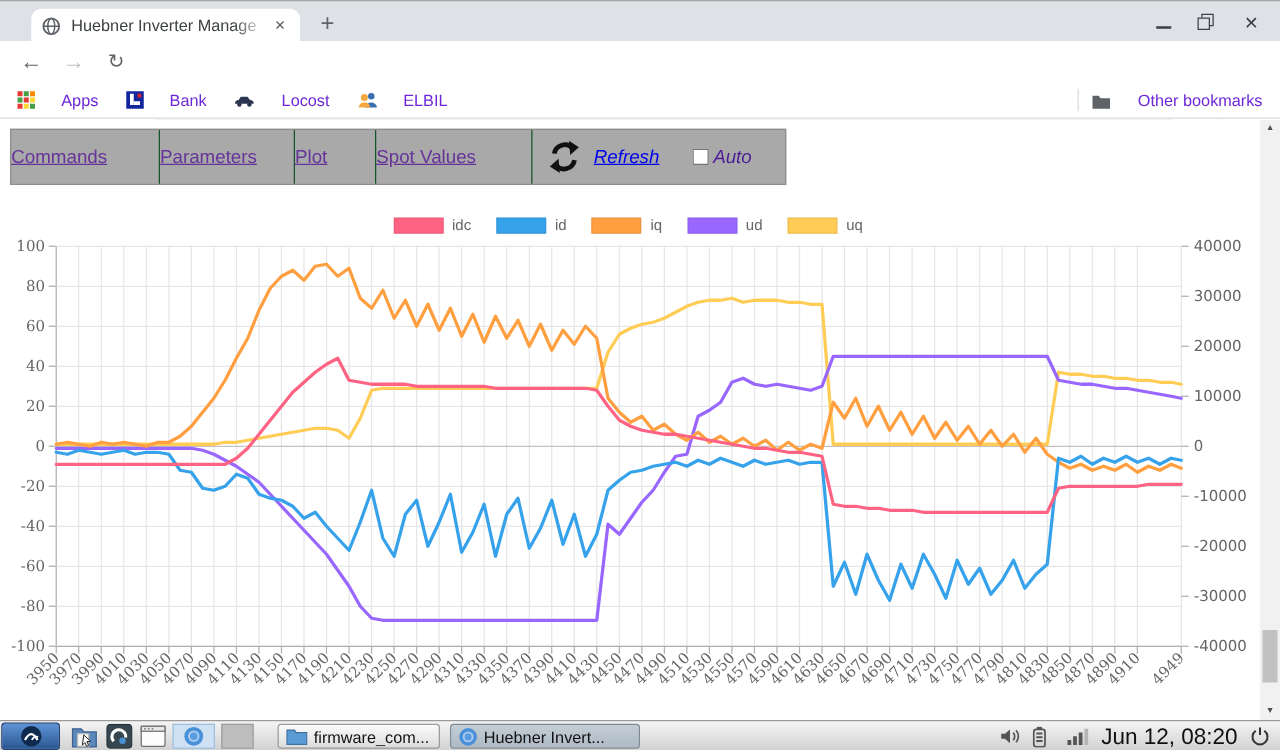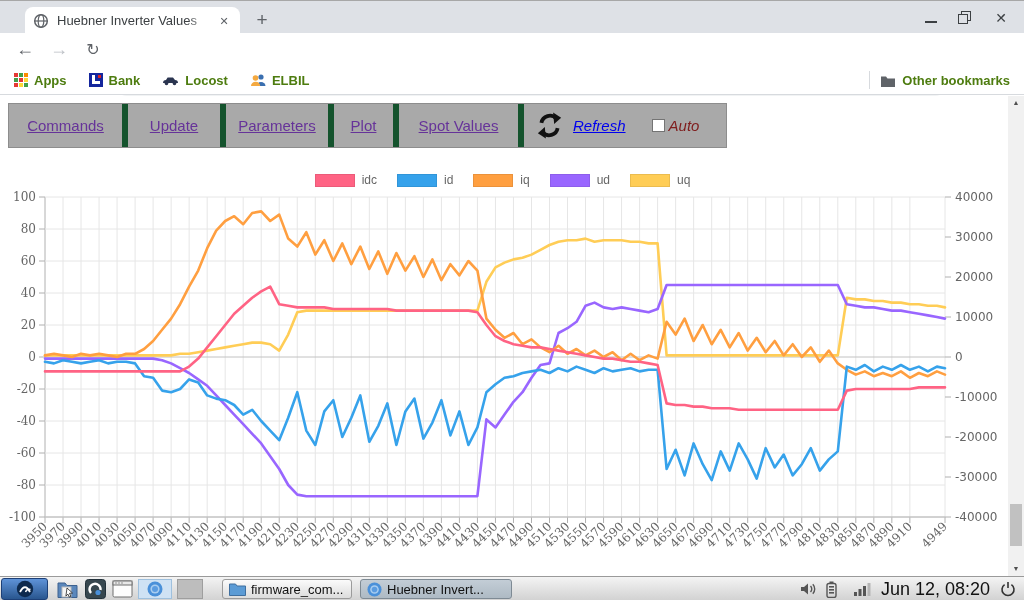--- a/index.html
+++ b/index.html
@@ -28,41 +28,41 @@
   .ob-sec { font-size:13px; color:#5f6368; margin:0 8px 0 6px; }
   .ob-sep { width:1px; height:16px; background:#c8cbce; margin-right:10px; }
   .ob-url { font-size:14px; color:#202124; flex:1; }
   .ob-star { font-size:15px; color:#5f6368; }
   .avatar { position:absolute; right:36px; top:37px; width:26px; height:26px; }
   .menu3 { position:absolute; right:8px; top:37px; width:18px; height:26px; font-size:16px; color:#5f6368; text-align:center; line-height:26px; font-weight:bold; }
 
   
   .bookbar { position:absolute; left:0; top:66px; width:1024px; height:29px; background:#fff; border-bottom:1px solid #d7dade; display:flex; align-items:center; }
   .bm { display:flex; align-items:center; margin-left:14px; }
-  .bm-label { font-size:13px; color:#4d7c0f; margin-left:6px;font-weight:bold; }
+  .bm-label { font-size:13px; color:#6d28d9; margin-left:21px; }
   .apps-grid { width:14px; height:14px; display:grid; grid-template-columns:repeat(3,4px); grid-template-rows:repeat(3,4px); gap:1px; }
   .apps-grid i { width:4px; height:4px; }
   .bank-ic { width:14px; height:14px; background:#14269d; position:relative; }
   .bank-ic i { position:absolute; left:3px; top:2px; width:3px; height:9px; background:#fff; }
   .bank-ic em { position:absolute; left:6px; top:8px; width:5px; height:3px; background:#fff; }
   .bank-ic u { position:absolute; right:2px; top:2px; width:3px; height:3px; background:#d22; }
   .spacer { flex:1; }
   .bm-div { width:1px; height:18px; background:#d7dade; margin-right:10px; }
   .other-bm { display:flex; align-items:flex-end; margin-right:14px; }
 
   
   .page { position:absolute; left:0; top:96px; width:1008px; height:480px; background:#fff; }
   .sitenav { position:absolute; left:8px; top:7px; height:45px; display:flex; background:#a9a9a9; border:1px solid #8d8d8d; }
-  .sn-cell { border-right:6px solid #14532d; display:flex; align-items:center; justify-content:center; }
+  .sn-cell { border-right:1px solid #14532d; display:flex; align-items:center; justify-content:flex-start; }
   .sn-cell:last-child { border-right:none;font-style:italic; }
   .sn-cell a { font-size:15px; color:#663399; text-decoration:underline; }
   .sn-last { padding:0 12px; justify-content:flex-start; }
   .sn-last a { color:#0000ee; margin-left:10px; }
   .checkbox { width:13px; height:13px; background:#fff; border:1px solid #747474; margin-left:26px; }
-  .auto-lab { font-size:15px; color:#7f1d1d; margin-left:4px; }
+  .auto-lab { font-size:15px; color:#4c1d95; margin-left:4px; }
 
   .chart-wrap { position:absolute; left:0; top:64px; width:1008px; height:416px; }
   .legend { position:absolute; left:0; top:13px; width:1005px; display:flex; justify-content:center; align-items:center; }
   .lg-item { display:flex; align-items:center; margin:0 10px; }
   .lg-swatch { width:40px; height:13px; border:1px solid rgba(0,0,0,0.08); }
   .lg-label { font-size:12px; color:#666; margin-left:7px; }
   #chart-svg { position:absolute; left:0; top:0; }
 
   
   .scrollbar { position:absolute; right:0; top:96px; width:16px; height:480px; background:#f1f1f1; }
@@ -85,21 +85,21 @@
 
 <div id="root">
 
   <div class="tabstrip">
     <div class="tab">
       <svg width="16" height="16" viewBox="0 0 16 16">
         <circle cx="8" cy="8" r="6.3" fill="none" stroke="#5f6368" stroke-width="1.5"></circle>
         <ellipse cx="8" cy="8" rx="2.8" ry="6.3" fill="none" stroke="#5f6368" stroke-width="1.2"></ellipse>
         <line x1="1.7" y1="8" x2="14.3" y2="8" stroke="#5f6368" stroke-width="1.2"></line>
       </svg>
-      <span class="tab-title">Huebner Inverter Values</span>
+      <span class="tab-title">Huebner Inverter Manage</span>
       <span class="tab-close">✕</span>
     </div>
     <div class="newtab">+</div>
     <div class="wctrl wc-min">
         <span class="bar"></span>
       </div>
     <div class="wctrl wc-rest">
       <span class="rest-a"></span>
         <span class="rest-b"></span>
     </div>
@@ -179,23 +179,20 @@
       </svg>
       <span class="bm-label">Other bookmarks</span>
     </div>
   </div>
 
   <div class="page">
 
     <div class="sitenav">
       <div class="sn-cell" style="width:119px">
           <a href="#">Commands</a>
-        </div>
-      <div class="sn-cell" style="width:98px">
-          <a href="#">Update</a>
         </div>
       <div class="sn-cell" style="width:108px">
           <a href="#">Parameters</a>
         </div>
       <div class="sn-cell" style="width:65px">
           <a href="#">Plot</a>
         </div>
       <div class="sn-cell" style="width:125px">
           <a href="#">Spot Values</a>
         </div>

